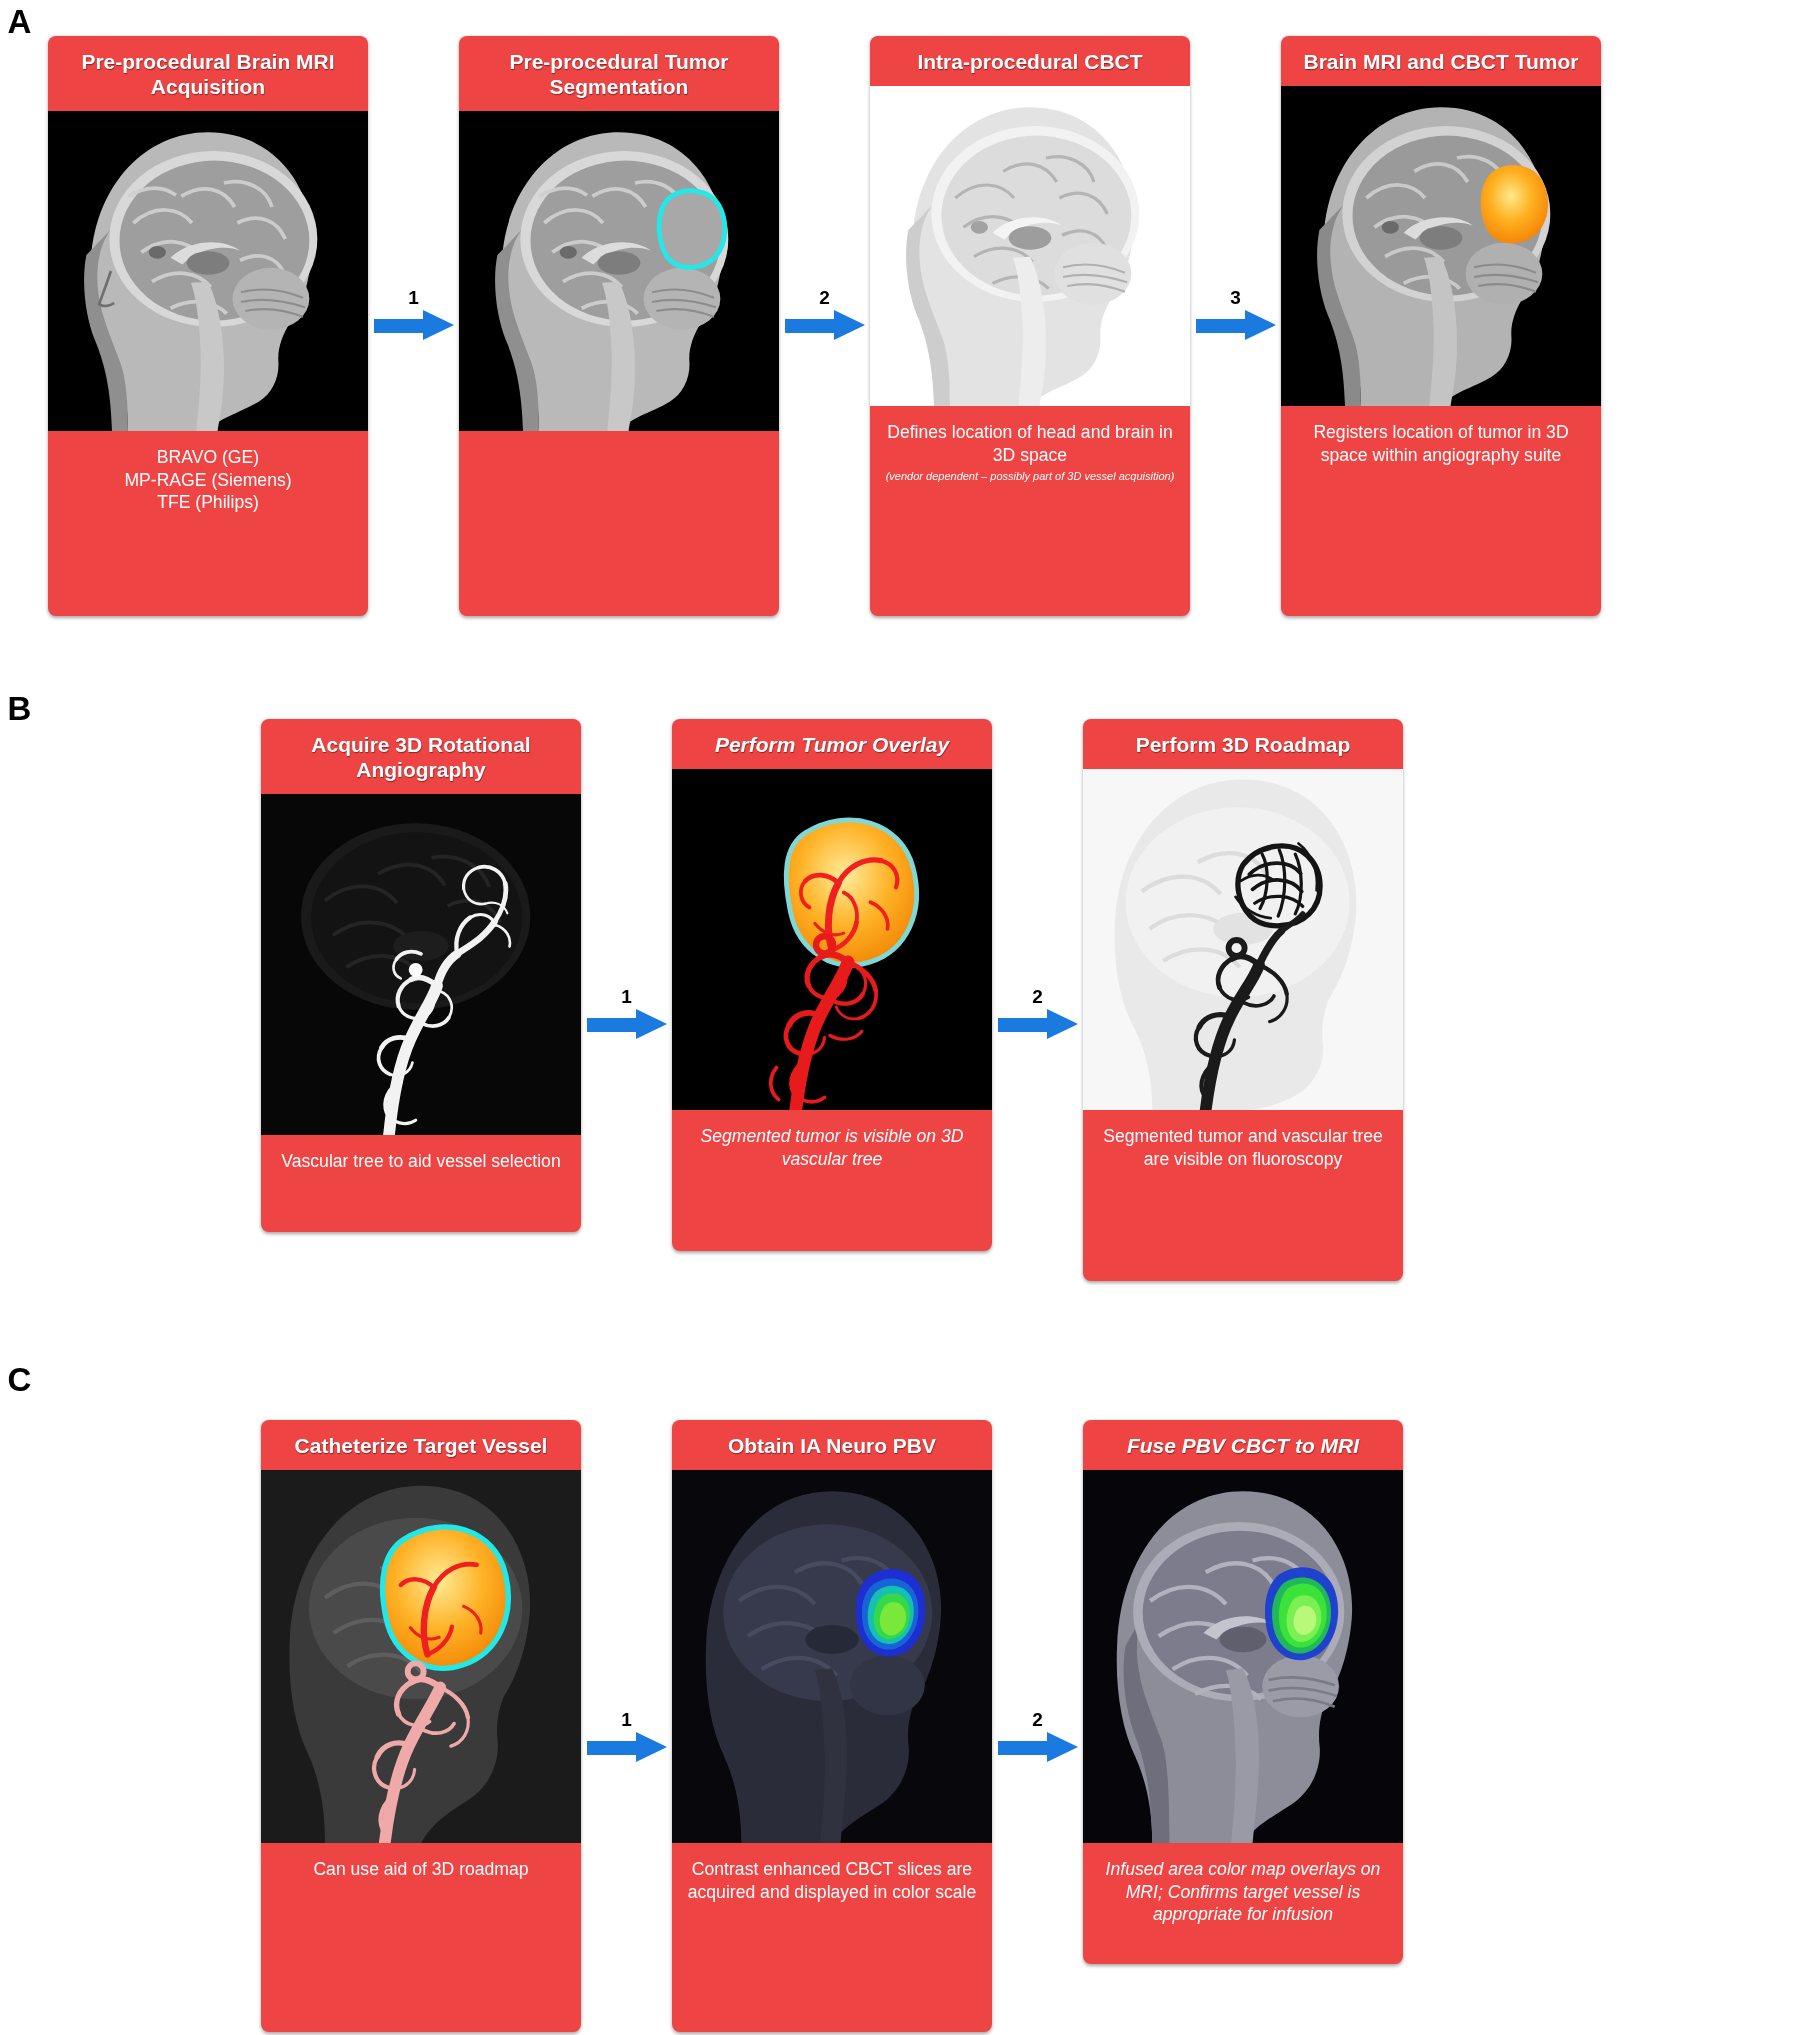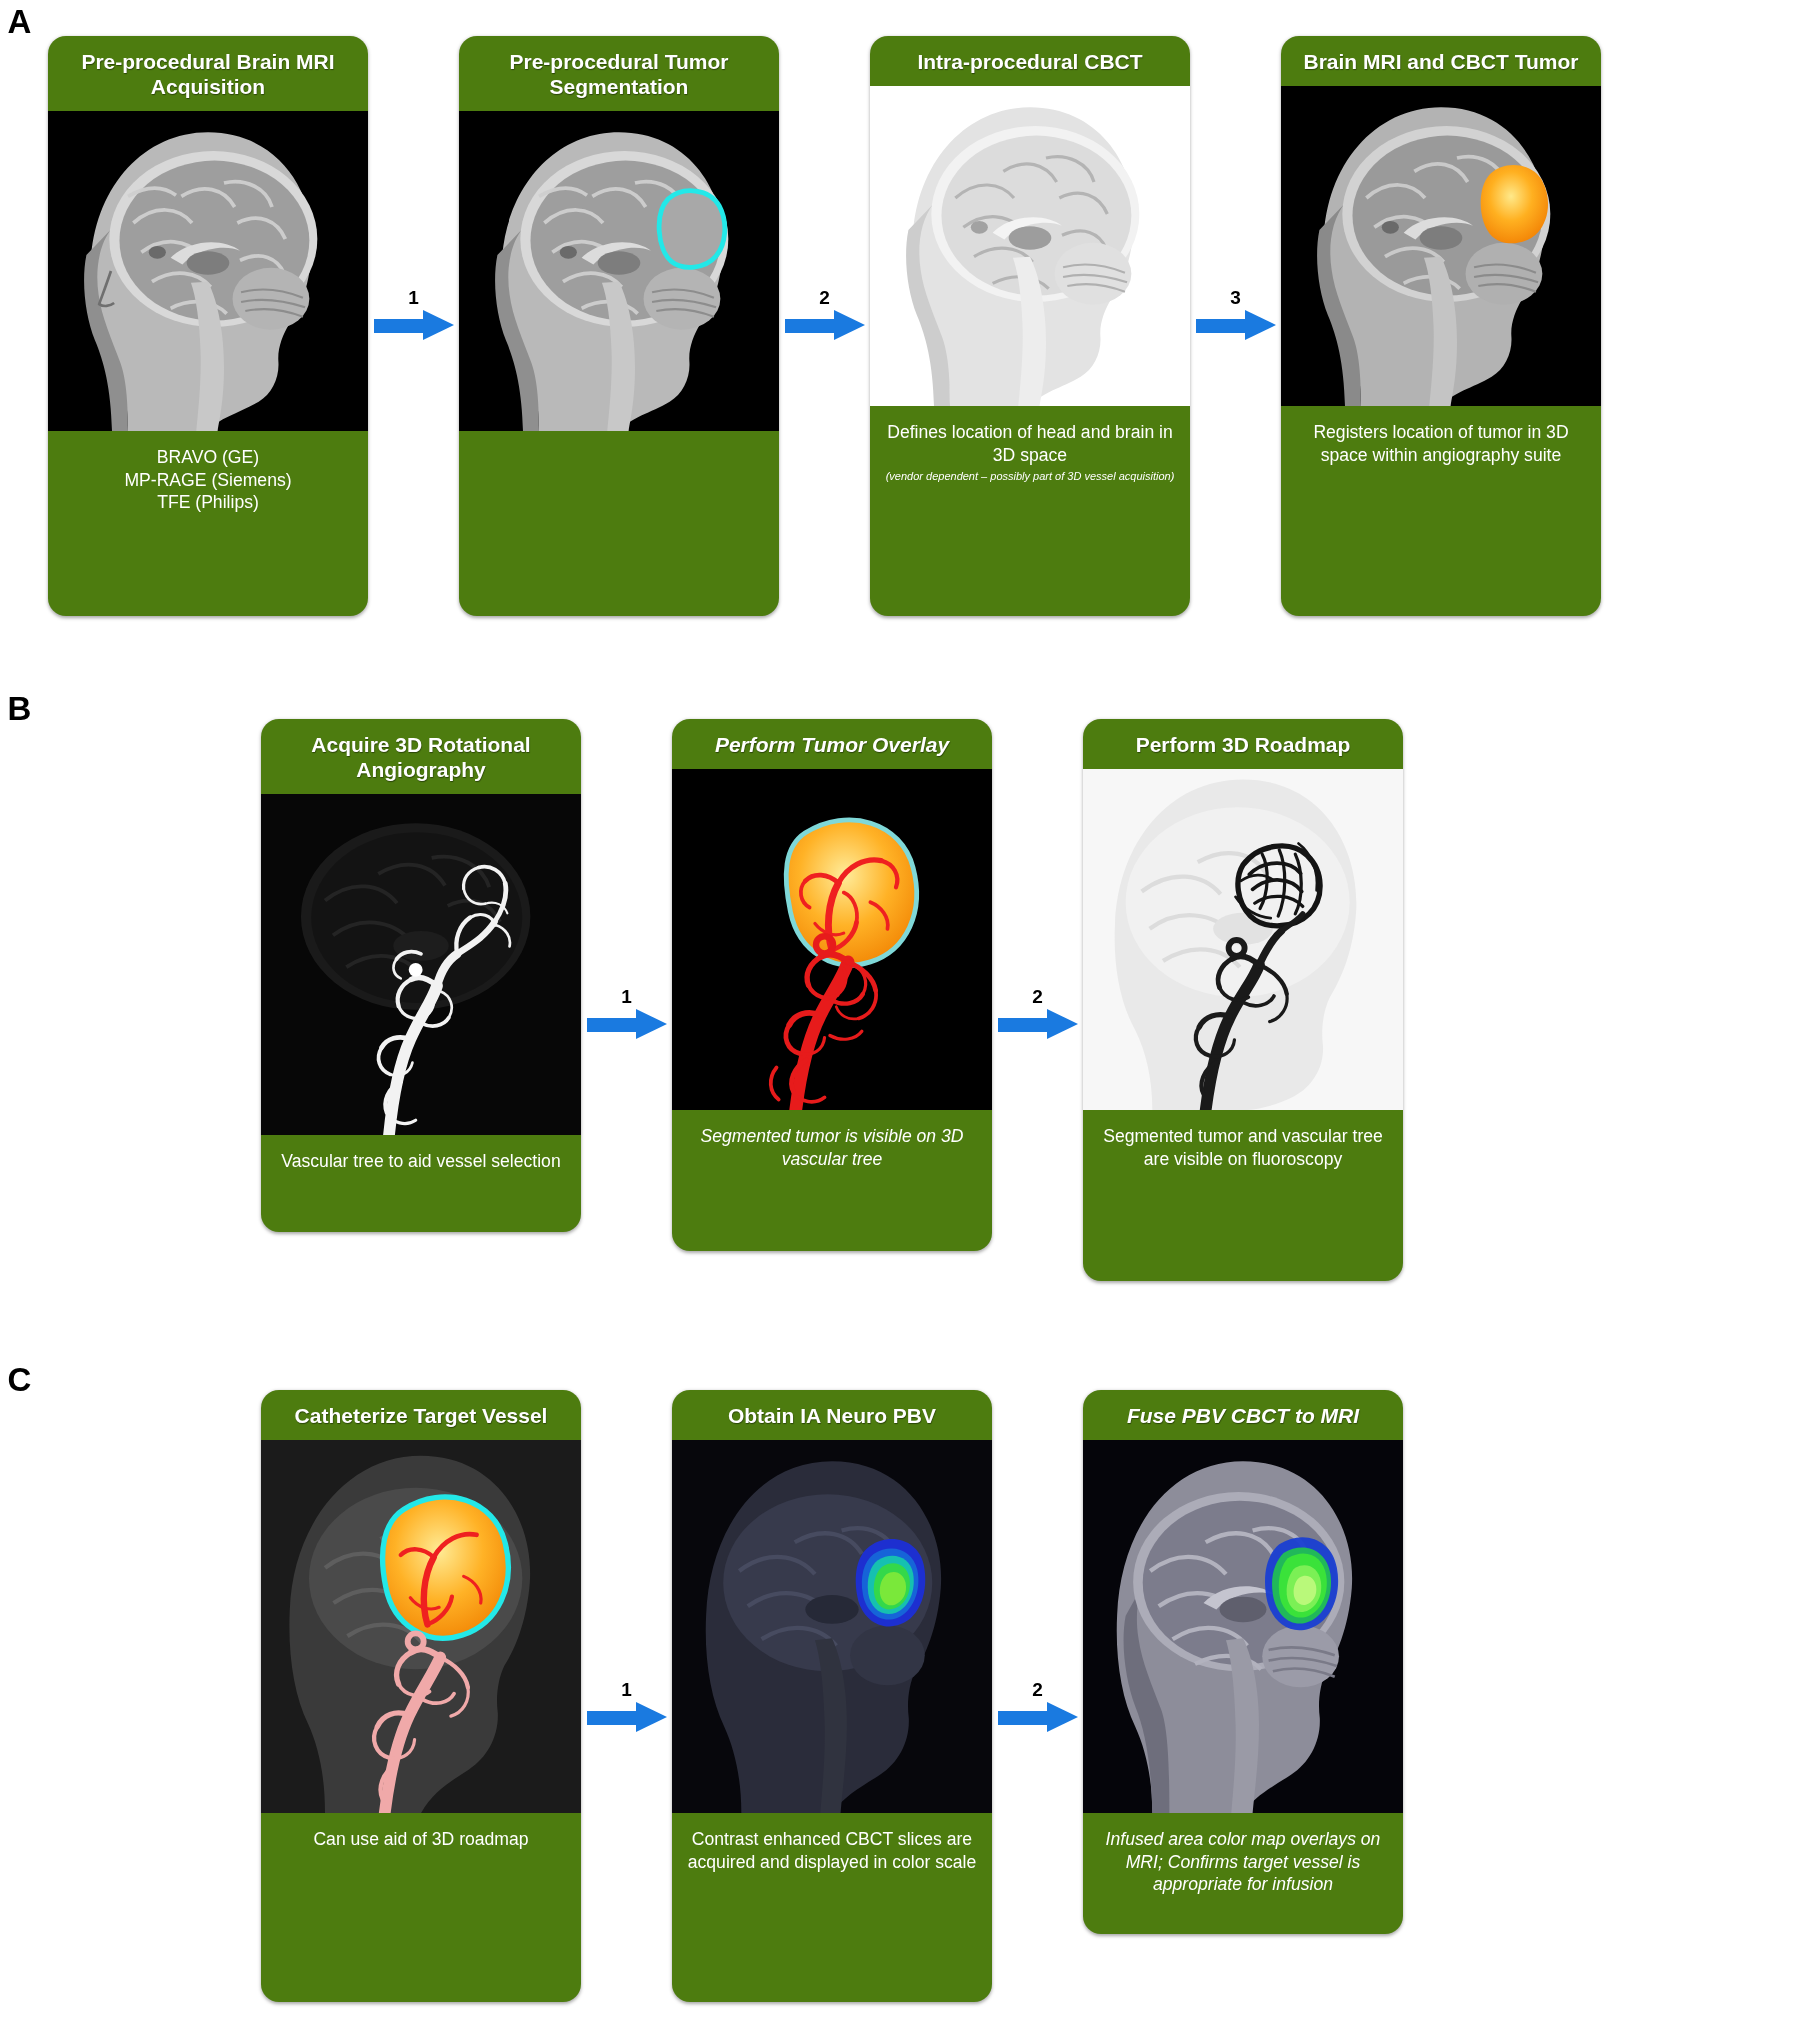--- a/index.html
+++ b/index.html
@@ -26,22 +26,22 @@
     line-height: 1;
   }
 
   .row {
     position: absolute;
     display: flex;
     align-items: flex-start;
   }
 
   .card {
-    background: #4d7c0f;
-    border-radius: 18px;
+    background: #ef4444;
+    border-radius: 8px;
     width: 320px;
     display: flex;
     flex-direction: column;
     box-shadow: 0 1.6px 3.7px rgba(0,0,0,0.35);
     overflow: hidden;
   }
 
   .card-title {
     color: #ffffff;
     font-weight: bold;
@@ -499,21 +499,21 @@
             <circle cx="288" cy="336" r="15" fill="none" stroke="#1a1a1a" stroke-width="11"></circle>
           </svg>
         </div>
       </div>
       <div class="card-caption">Segmented tumor and vascular tree are visible on fluoroscopy</div>
     </div>
   </div>
 
   <div class="panel-letter" style="left:7.5px; top:1363px;">C</div>
 
-  <div class="row" style="left:261px; top:1390px;">
+  <div class="row" style="left:261px; top:1420px;">
 
     <div class="card" style="height:612px;">
       <div class="card-title">Catheterize Target Vessel</div>
       <div class="card-image" style="height:373px;">
         <div class="imgwrap">
           <svg class="fig" viewBox="0 0 600 700" preserveAspectRatio="xMidYMid slice">
             <defs>
               <radialGradient id="tumorGradC" cx="45%" cy="38%" r="70%">
                 <stop offset="0%" stop-color="#ffeb95"></stop>
                 <stop offset="50%" stop-color="#ffb226"></stop>

